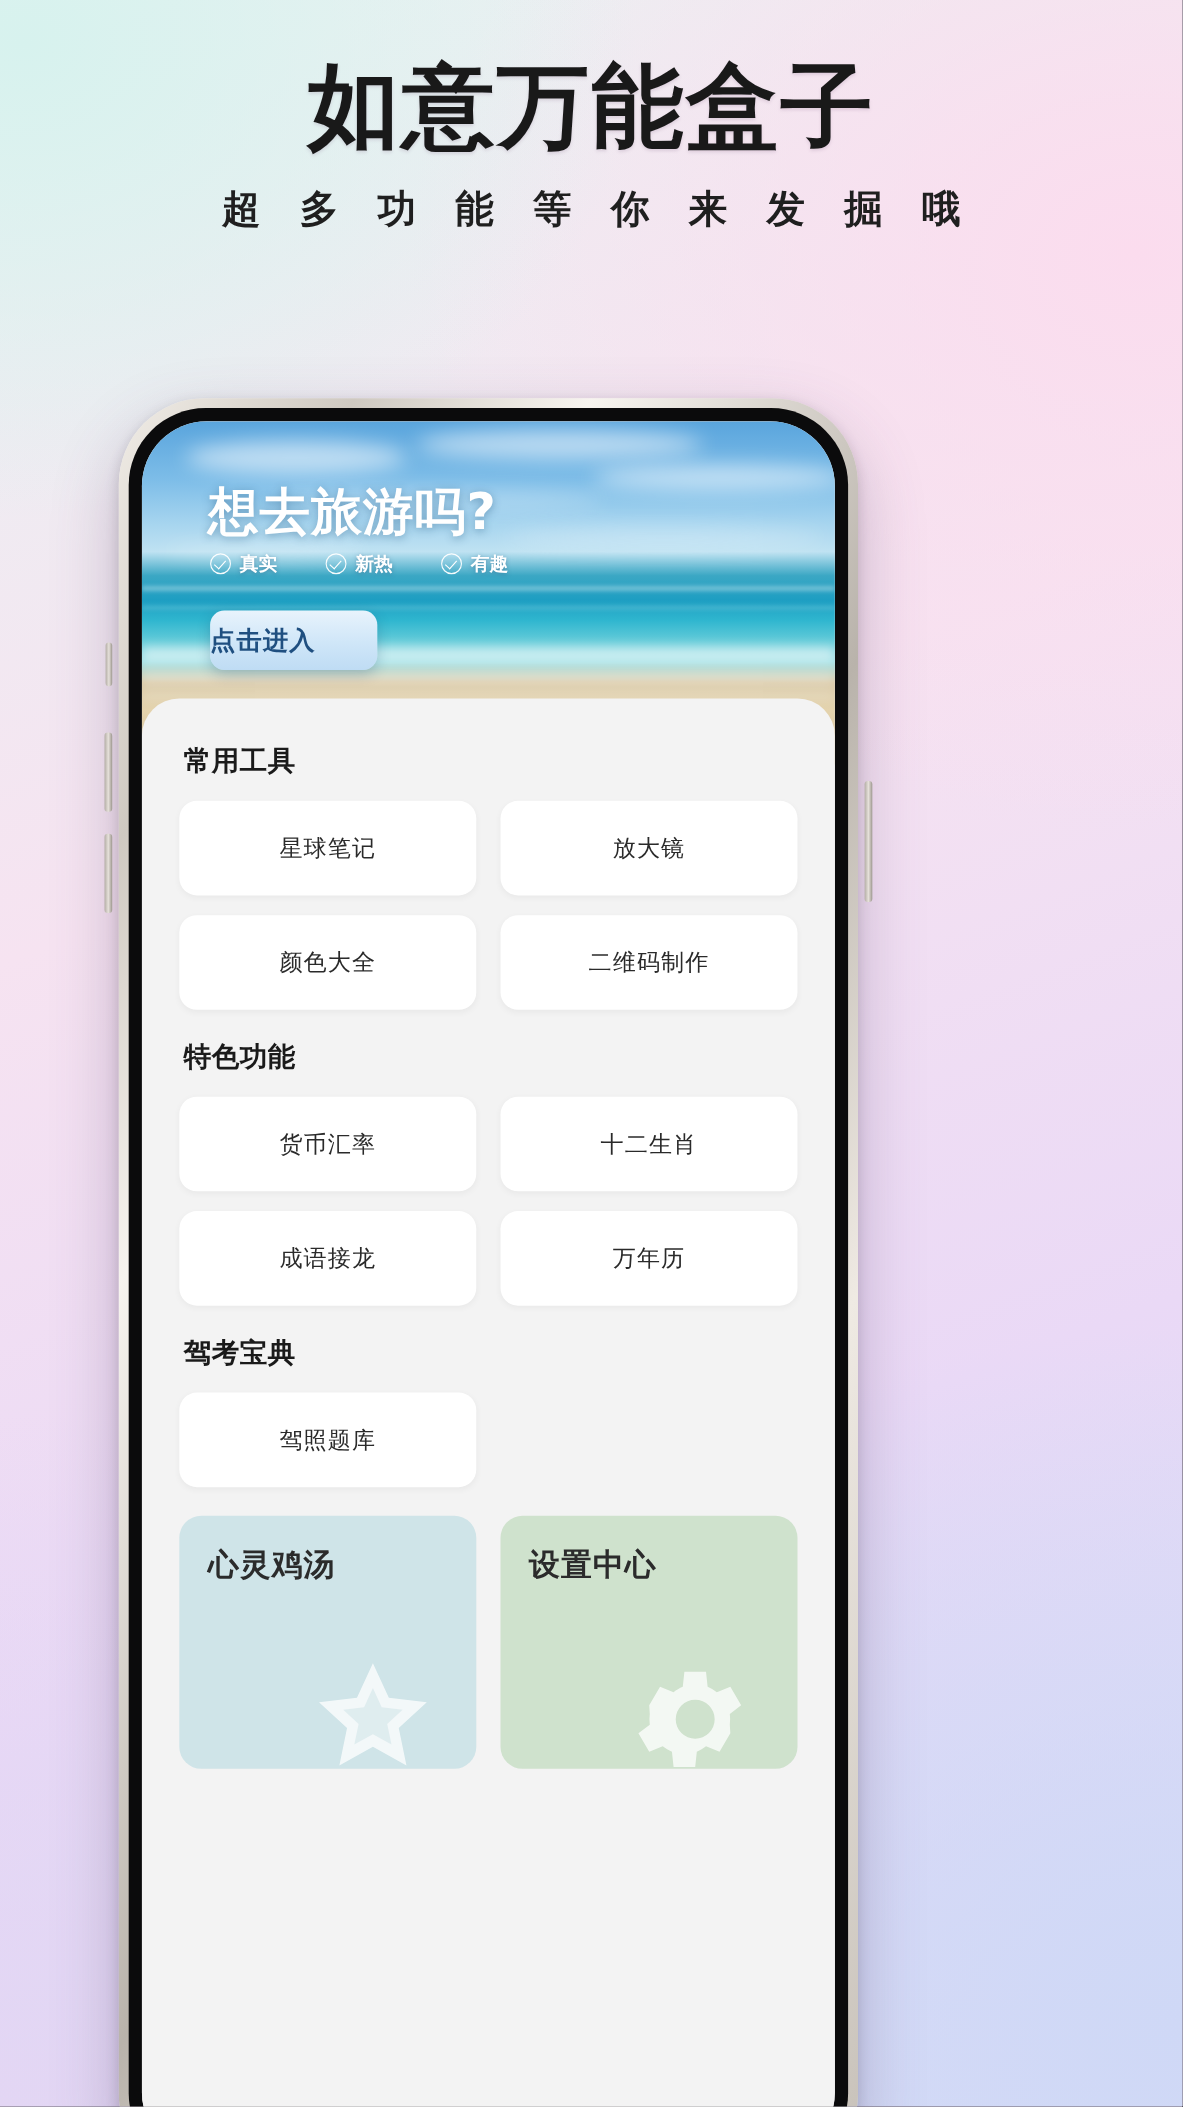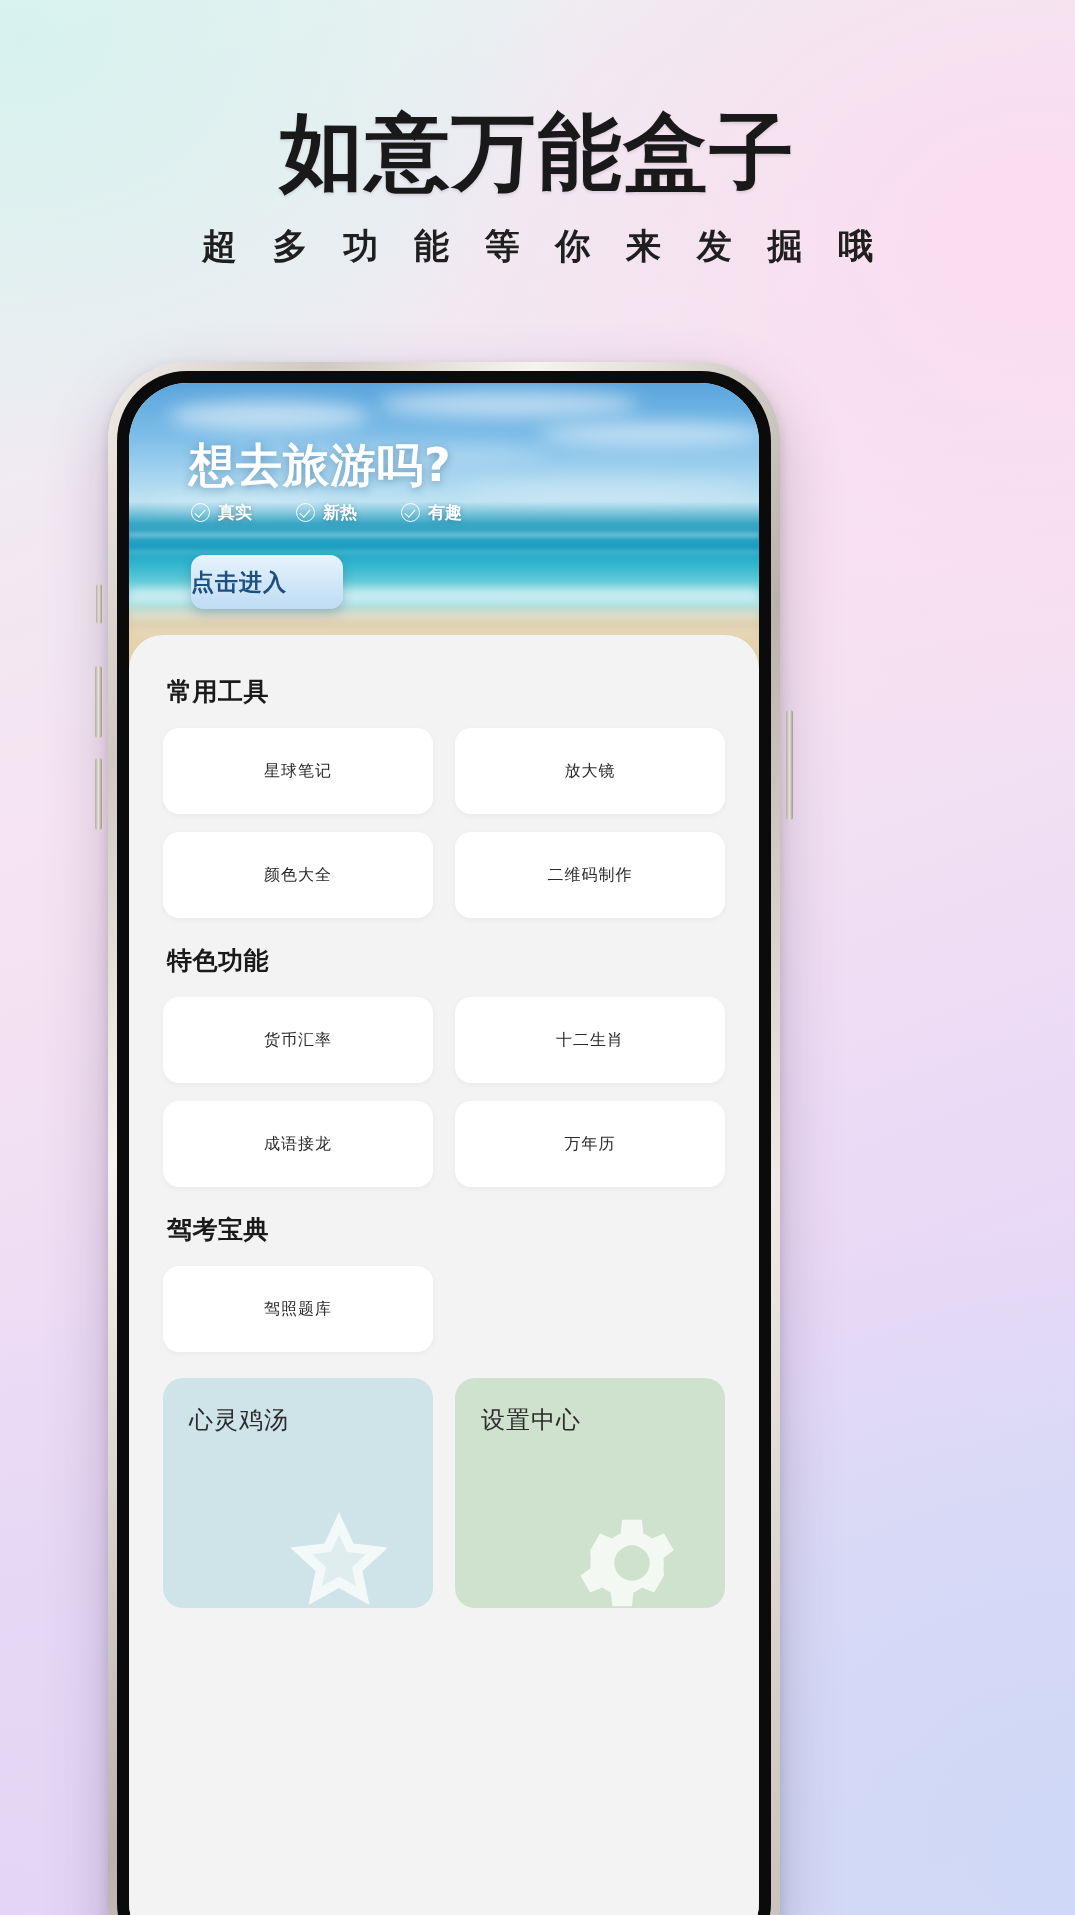--- a/index.html
+++ b/index.html
@@ -18,21 +18,21 @@
       radial-gradient(ellipse 1000px 800px at 96% 12%, #fbdcee 0%, rgba(251,220,238,0) 66%),
       radial-gradient(ellipse 1100px 900px at 100% 96%, #cfd8f6 0%, rgba(207,216,246,0) 70%),
       radial-gradient(ellipse 1000px 900px at 0% 100%, #e3d6f4 0%, rgba(227,214,244,0) 70%),
       linear-gradient(160deg, #e9f3f2 0%, #f6e3f1 38%, #ead9f6 68%, #d5dcf7 100%);
   }
 
   
   #headline-wrap {
     position: absolute; top: 0; left: 0; right: 0;
     text-align: center;
-    padding-top: 108px;
+    padding-top: 52px;
   }
   #page-title {
     font-size: 84px;
     font-weight: 800;
     color: #191919;
     letter-spacing: 2px;
     line-height: 1.06;
     text-shadow: 0 2px 3px rgba(120,90,130,0.18);
     font-family: "DejaVu Sans", "Liberation Sans", sans-serif;
   }
@@ -209,21 +209,21 @@
     background: #ffffff;
     border-radius: 16px;
     height: 86px;
     display: flex;
     align-items: center;
     justify-content: center;
     box-shadow: 0 2px 6px rgba(0,0,0,0.045);
     cursor: pointer;
   }
   .tool-card span {
-    font-size: 16px;
+    font-size: 21px;
     color: #2a2a2a;
     letter-spacing: 1px;
   }
   .grid.single { grid-template-columns: 1fr 1fr; }
   .grid.single .spacer { visibility: hidden; }
 
   
   #feature-row {
     display: grid;
     grid-template-columns: 1fr 1fr;
@@ -232,22 +232,22 @@
   }
   .feature-card {
     border-radius: 20px;
     height: 230px;
     padding: 26px 0 0 26px;
     position: relative;
     overflow: hidden;
     cursor: pointer;
   }
   .feature-card .fc-label {
-    font-size: 24px;
-    font-weight: 400;
+    font-size: 28px;
+    font-weight: 700;
     color: #2b2b2b;
     letter-spacing: 1px;
   }
   .fc-icon {
     position: absolute;
     right: 34px;
     bottom: -14px;
     opacity: 0.75;
   }
 </style>

